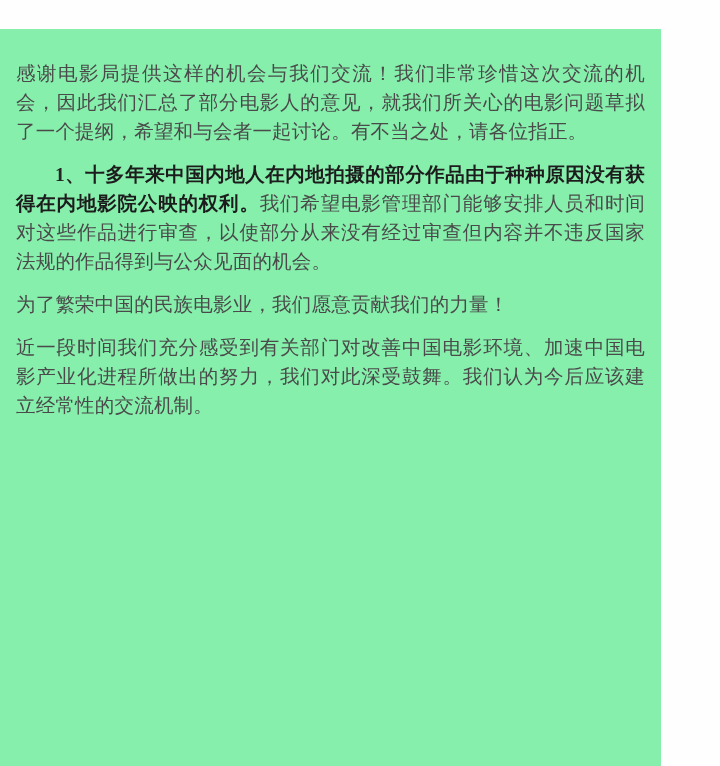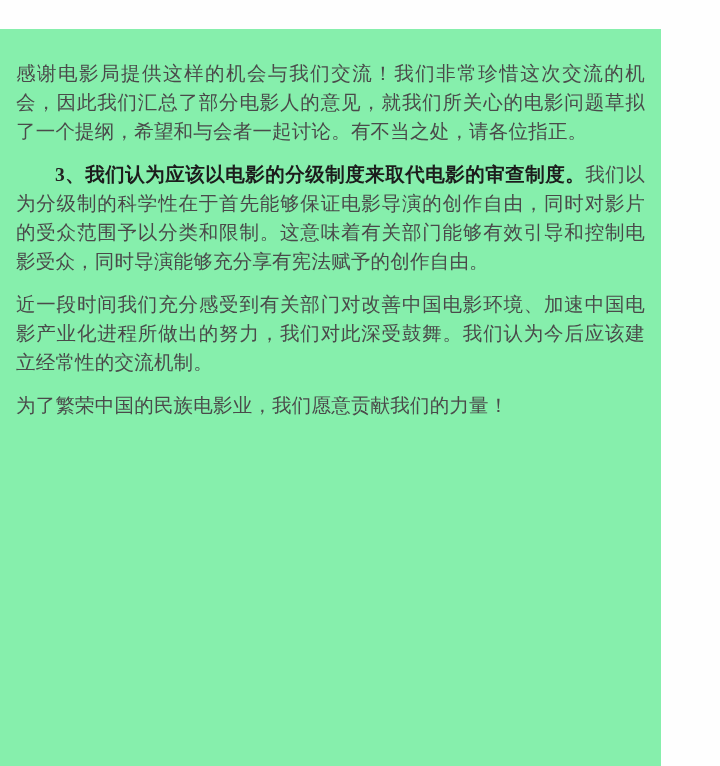--- a/index.html
+++ b/index.html
@@ -42,22 +42,22 @@
     font-family: "DejaVu Sans", "Liberation Sans", sans-serif;
   }
 </style>
 </head>
 <body>
 
 <div class="page">
 
   <p class="para">感谢电影局提供这样的机会与我们交流！我们非常珍惜这次交流的机会，因此我们汇总了部分电影人的意见，就我们所关心的电影问题草拟了一个提纲，希望和与会者一起讨论。有不当之处，请各位指正。</p>
 
+  <p class="para numbered"><span class="num">1、</span><span class="lead">十多年来中国内地人在内地拍摄的部分作品由于种种原因没有获得在内地影院公映的权利。</span><span>我们希望电影管理部门能够安排人员和时间对这些作品进行审查，以使部分从来没有经过审查但内容并不违反国家法规的作品得到与公众见面的机会。</span></p>
 
 
-  <p class="para numbered"><span class="num">3、</span><span class="lead">我们认为应该以电影的分级制度来取代电影的审查制度。</span><span>我们以为分级制的科学性在于首先能够保证电影导演的创作自由，同时对影片的受众范围予以分类和限制。这意味着有关部门能够有效引导和控制电影受众，同时导演能够充分享有宪法赋予的创作自由。</span></p>
 
 
+  <p class="para">为了繁荣中国的民族电影业，我们愿意贡献我们的力量！</p>
+
   <p class="para">近一段时间我们充分感受到有关部门对改善中国电影环境、加速中国电影产业化进程所做出的努力，我们对此深受鼓舞。我们认为今后应该建立经常性的交流机制。</p>
-
-  <p class="para">为了繁荣中国的民族电影业，我们愿意贡献我们的力量！</p>
 
 </div>
 
 </body></html>

